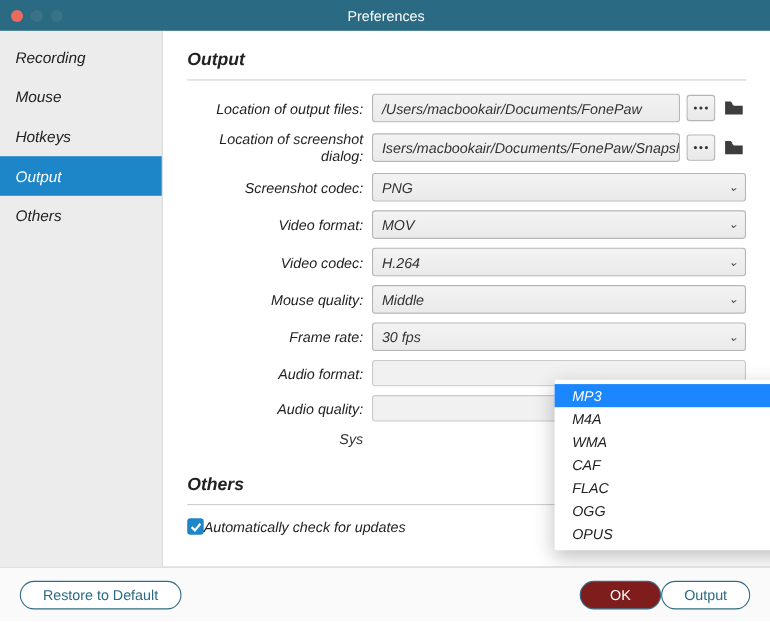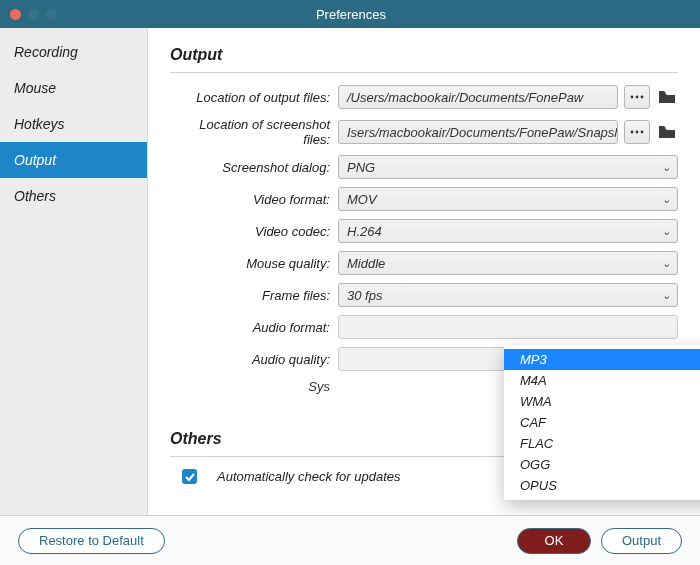--- a/index.html
+++ b/index.html
@@ -80,21 +80,21 @@
     color:#222;
   }
   .field {
     flex:1;
     height:24px;
     border:1px solid #b5b5b5;
     border-radius:3px;
     background: linear-gradient(#f3f3f3,#eaeaea);
     display:flex;
     align-items:center;
-    padding: 0 8px;
+    padding: 12px 8px;
     font-size:13px;
     color:#333;
     position:relative;
     overflow:hidden;
     white-space:nowrap;
   }
   .field .chev {
     position:absolute; right:6px; top:50%; transform:translateY(-50%);
     color:#555; font-size:11px;
   }
@@ -128,34 +128,33 @@
   .dropdown .opt {
     padding: 3px 16px;
     font-size:13px;
     cursor:pointer;
   }
   .dropdown .opt.sel {
     background:#1a86ff;
     color:#fff;
   }
   .checkbox-row {
-    display:flex; align-items:flex-end; gap:20px; margin-left:12px; margin-top:6px;
+    display:flex; align-items:flex-end; gap:0; margin-top:6px;
   }
   .cb {
     width:15px; height:15px; border-radius:3px; background:#1d86c8;
     display:flex; align-items:center; justify-content:center; color:#fff; font-size:11px;
   }
   .footer {
     height:50px;
     border-top:1px solid #d0d0d0;
     background:#fafafa;
     display:flex;
     align-items:center;
     padding: 0 18px;
-    gap:10px;
   }
   .spacer { flex:1; }
   .btn {
     height:26px;
     border-radius:14px;
     border:1.5px solid #336b84;
     background:#fff;
     padding: 0 20px;
     font-size:13px;
     color:#2a6a82;
@@ -164,21 +163,21 @@
   }
   .btn.primary {
     background:#7f1d1d;
     color:#fff;
   }
   .behind-field {
     flex:1; height:24px;
     border:1px solid #cacaca; border-radius:3px;
     background:#f1f1f1;
   }
-  .sys-row { display:flex; margin-bottom:14px;align-items:center; }
+  .sys-row { display:flex; margin-bottom:4px;align-items:center; }
   .sys-row .label { width:168px; text-align:right; padding-right:8px; color:#333;}
   .sys-row .rest { flex:1; color:#999; position:relative;}
 </style>
 </head>
 <body>
 
 <div class="titlebar">
   <div class="traffic">
     <span class="close"></span>
     <span class="min"></span>
@@ -215,40 +214,40 @@
           </svg>
       </div>
       <div class="folder">
         <svg width="18" height="14">
             <path d="M1 3 L7 3 L9 5 L17 5 L17 13 L1 13 Z M1 3 L1 1 L6 1 L8 3" fill="#3d3d3d"></path>
           </svg>
       </div>
     </div>
 
     <div class="row">
-      <div class="label">Location of screenshot files:</div>
+      <div class="label">Location of screenshot dialog:</div>
       <div class="field">
         <span>Isers/macbookair/Documents/FonePaw/Snapshot</span>
       </div>
       <div class="iconbtn">
         <svg width="14" height="6">
             <circle cx="2" cy="3" r="1.4" fill="#333"></circle>
             <circle cx="7" cy="3" r="1.4" fill="#333"></circle>
             <circle cx="12" cy="3" r="1.4" fill="#333"></circle>
           </svg>
       </div>
       <div class="folder">
         <svg width="18" height="14">
             <path d="M1 3 L7 3 L9 5 L17 5 L17 13 L1 13 Z M1 3 L1 1 L6 1 L8 3" fill="#3d3d3d"></path>
           </svg>
       </div>
     </div>
 
     <div class="row">
-      <div class="label">Screenshot dialog:</div>
+      <div class="label">Screenshot codec:</div>
       <div class="field">
         <span>PNG</span>
         <span class="chev">⌄</span>
       </div>
     </div>
 
     <div class="row">
       <div class="label">Video format:</div>
       <div class="field">
         <span>MOV</span>
@@ -266,21 +265,21 @@
 
     <div class="row">
       <div class="label">Mouse quality:</div>
       <div class="field">
         <span>Middle</span>
         <span class="chev">⌄</span>
       </div>
     </div>
 
     <div class="row">
-      <div class="label">Frame files:</div>
+      <div class="label">Frame rate:</div>
       <div class="field">
         <span>30 fps</span>
         <span class="chev">⌄</span>
       </div>
     </div>
 
 
     <div class="row">
       <div class="label">Audio format:</div>
       <div class="behind-field"></div>

